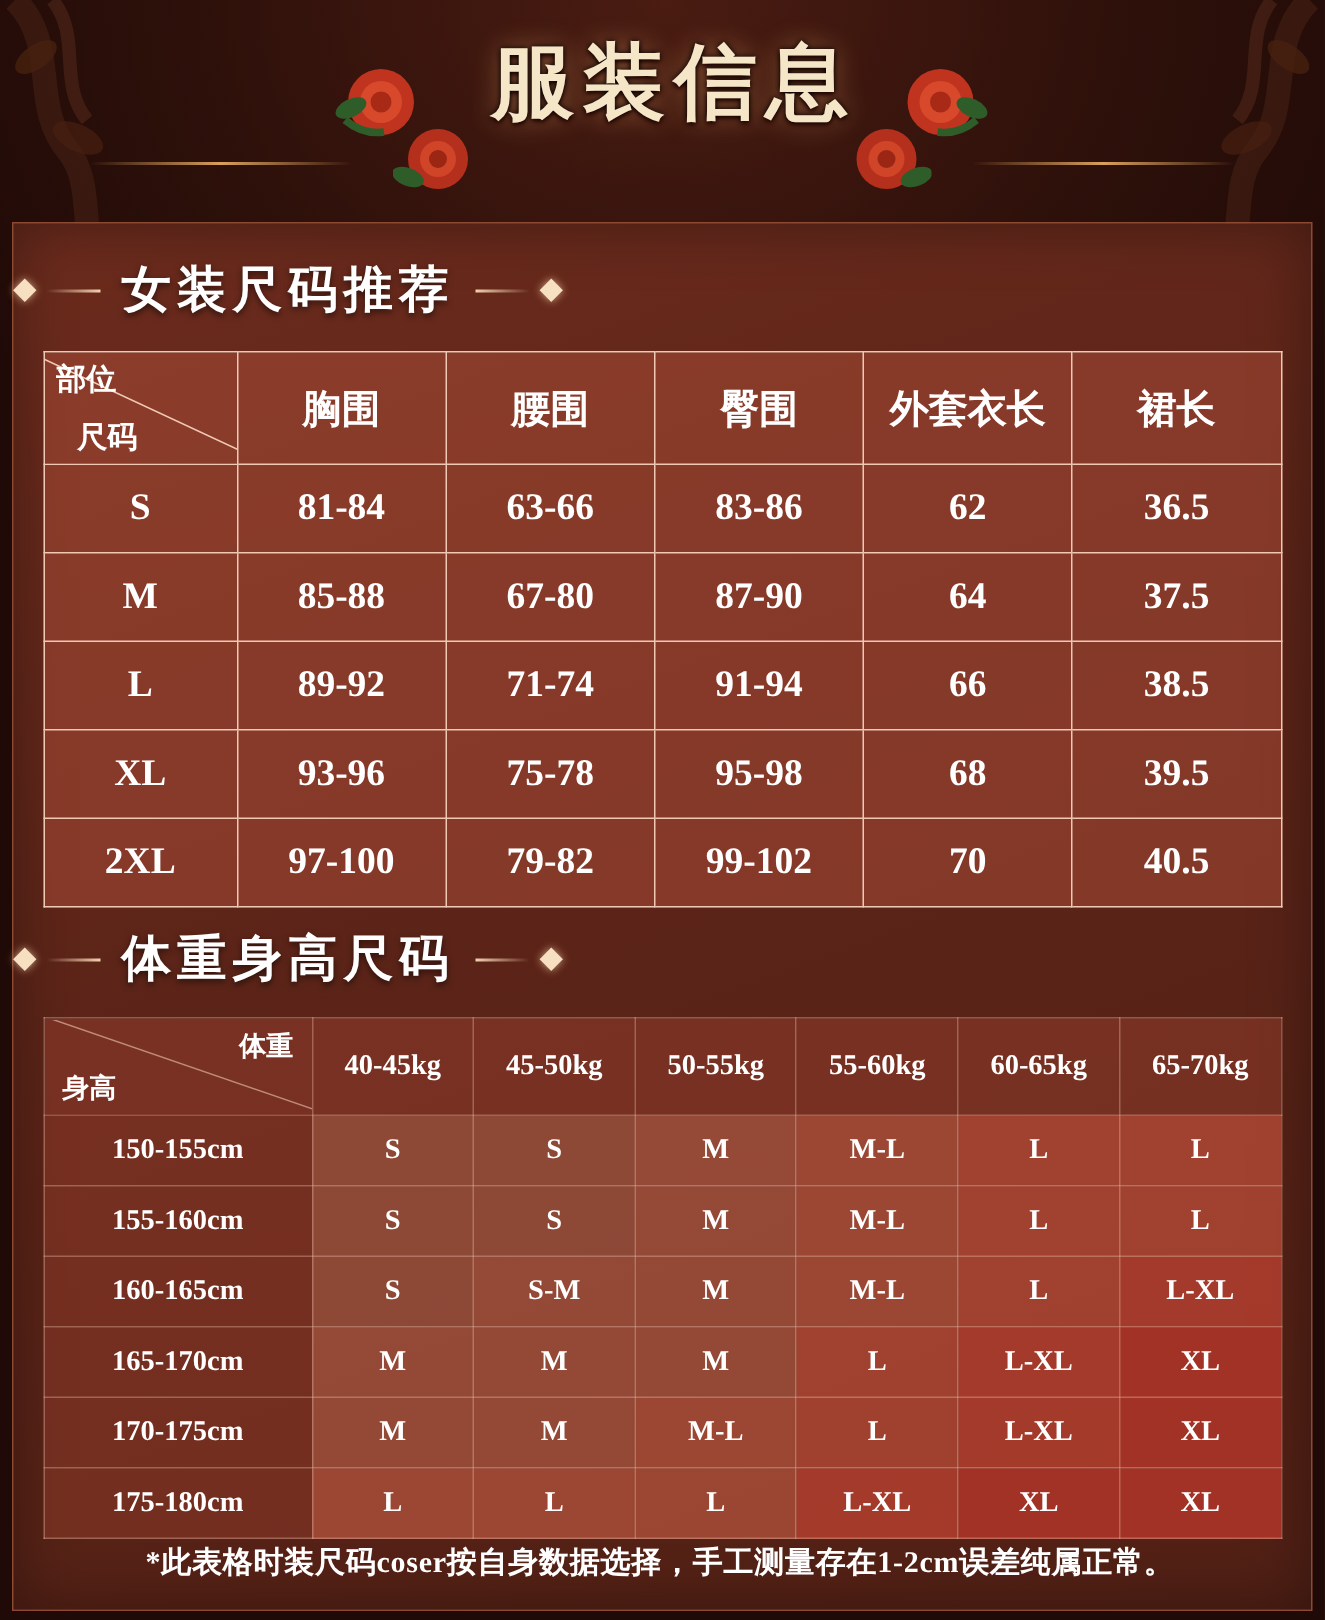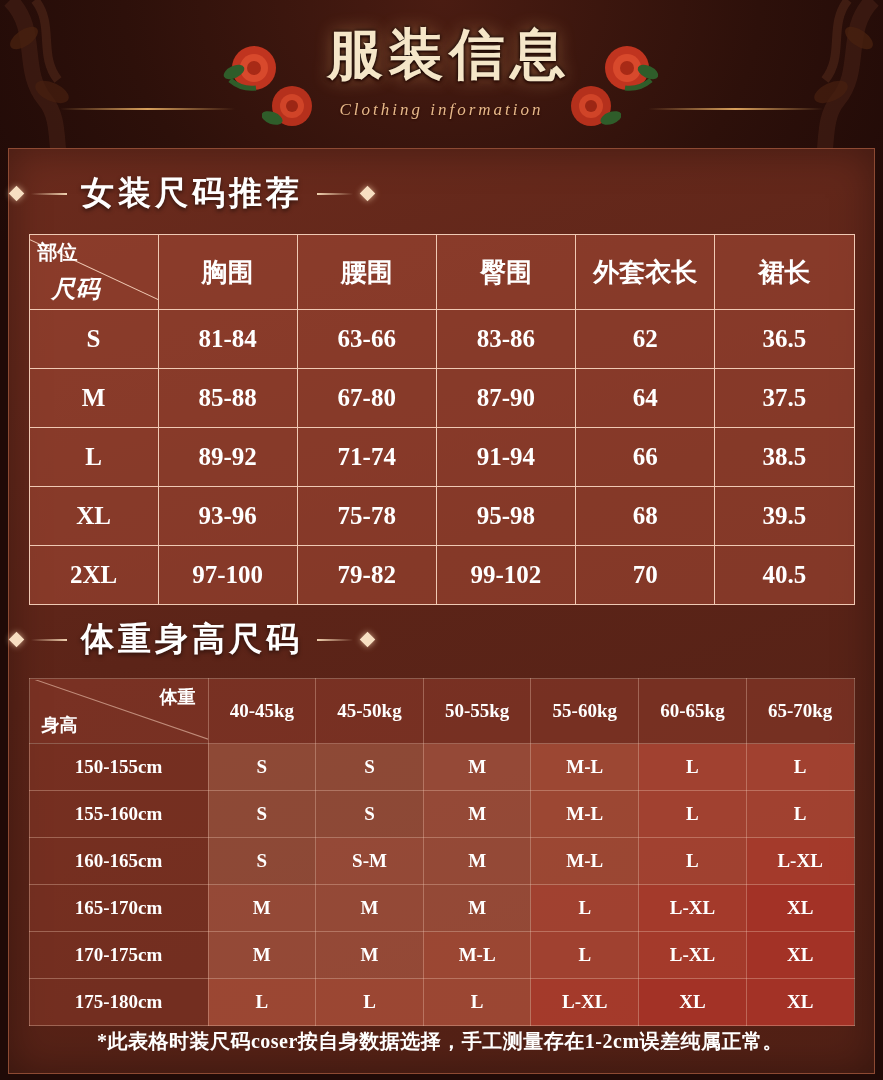--- a/index.html
+++ b/index.html
@@ -188,22 +188,21 @@
   .corner-top {
     position: absolute;
     top: 4px;
     left: 8px;
     font-size: 20px;
   }
   .corner-bot {
     position: absolute;
     bottom: 4px;
     left: 22px;
-    font-size: 24px;
-    font-style: italic;
+    font-size: 20px;
   }
   .size-table thead th {
     height: 72px;
     font-size: 26px;
   }
 
   
   .wh-wrap {
     margin-top: 12px;
   }
@@ -315,21 +314,20 @@
       <ellipse cx="57" cy="34" rx="11" ry="6" fill="#2f5d2a" transform="rotate(25 57 34)"></ellipse>
     </svg>
     <svg class="rose" style="right:262px; top:78px; width:62px; height:56px;" viewBox="0 0 62 56">
       <circle cx="32" cy="28" r="20" fill="#b5301c"></circle>
       <circle cx="32" cy="28" r="12" fill="#d04428"></circle>
       <circle cx="32" cy="28" r="6" fill="#9c2614"></circle>
       <ellipse cx="52" cy="40" rx="11" ry="6" fill="#2f5d2a" transform="rotate(-20 52 40)"></ellipse>
     </svg>
 
     <div class="header-title">服装信息</div>
-    <div class="header-sub">Clothing information</div>
   </div>
 
   <div class="panel">
 
     <div class="section-head">
       <span class="orn left">
           <span class="bar"></span>
           <span class="dia"></span>
         </span>
       <span class="txt">女装尺码推荐</span>

